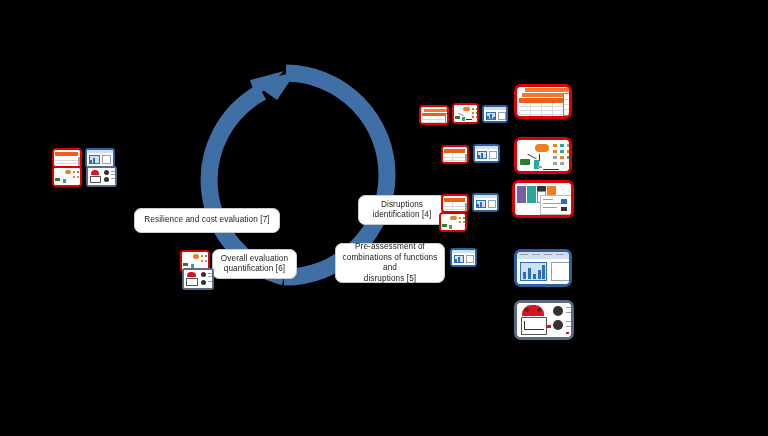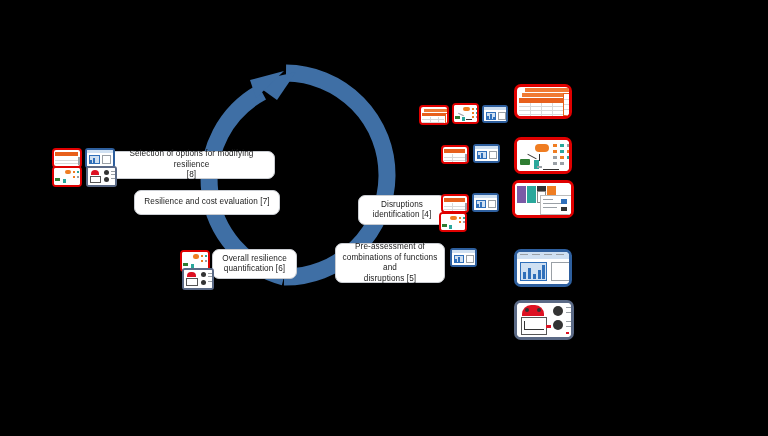--- a/index.html
+++ b/index.html
@@ -93,37 +93,31 @@
   <div class="pbox" style="left:335px;top:243px;width:110px;height:40px;">
     <span>
       <span>Pre-assessment of</span>
       <span>combinations of functions and</span>
       <span>disruptions [5]</span>
     </span>
   </div>
 
   <div class="pbox" style="left:212px;top:249px;width:85px;height:30px;">
     <span>
-      <span>Overall resilience</span>
+      <span>Overall evaluation</span>
       <span>quantification [6]</span>
     </span>
   </div>
 
-  <div class="pbox" style="left:134px;top:190px;width:146px;height:25px;">
+  <div class="pbox" style="left:134px;top:208px;width:146px;height:25px;">
     <span>
       <span>Resilience and cost evaluation [7]</span>
     </span>
   </div>
 
-  <div class="pbox" style="left:108px;top:151px;width:167px;height:28px;">
-    <span>
-      <span>Selection of options for modifying resilience</span>
-      <span>[8]</span>
-    </span>
-  </div>
 
 
   <div class="thumb red" style="left:419px;top:105px;width:30px;height:20px;">
     <div class="tinner">
       <div class="s hdr-o2" style="left:3px;top:2px;width:24px;height:3px;"></div>
       <div class="s hdr-o" style="left:1px;top:6px;width:24px;height:3px;"></div>
       <div class="s wht" style="left:1px;top:10px;width:22px;height:7px;"></div>
       <div class="s grid-l" style="left:1px;top:12px;width:22px;height:1px;"></div>
       <div class="s grid-l" style="left:1px;top:15px;width:22px;height:1px;"></div>
       <div class="s grid-l" style="left:9px;top:10px;width:1px;height:7px;"></div>

